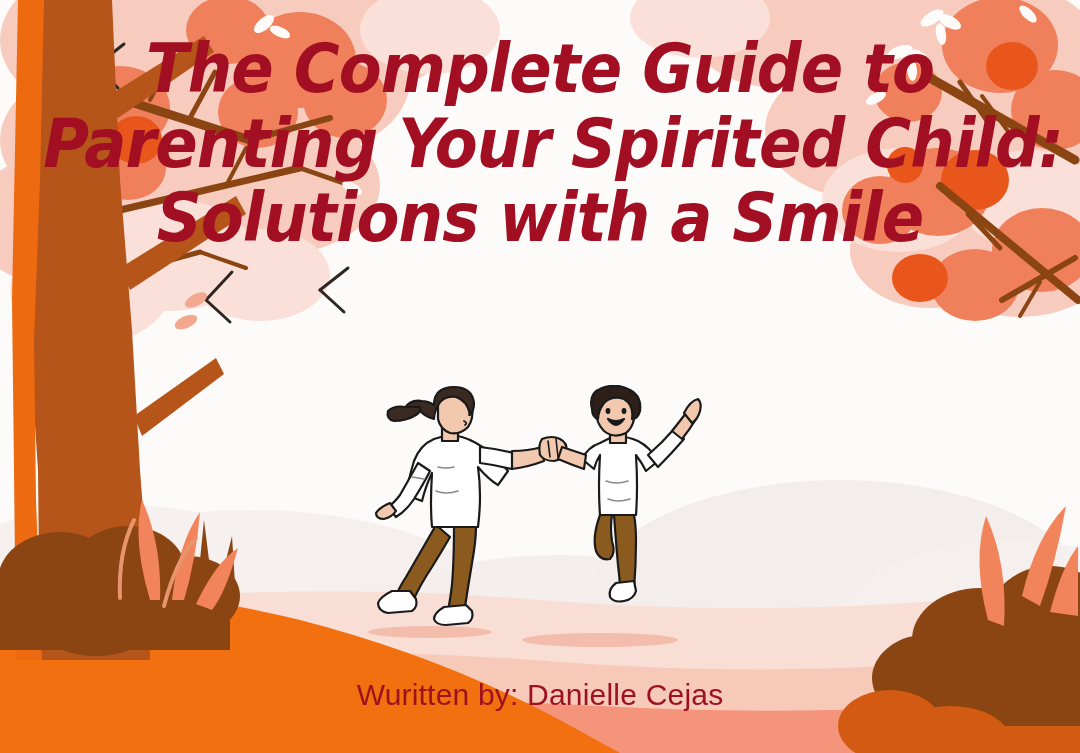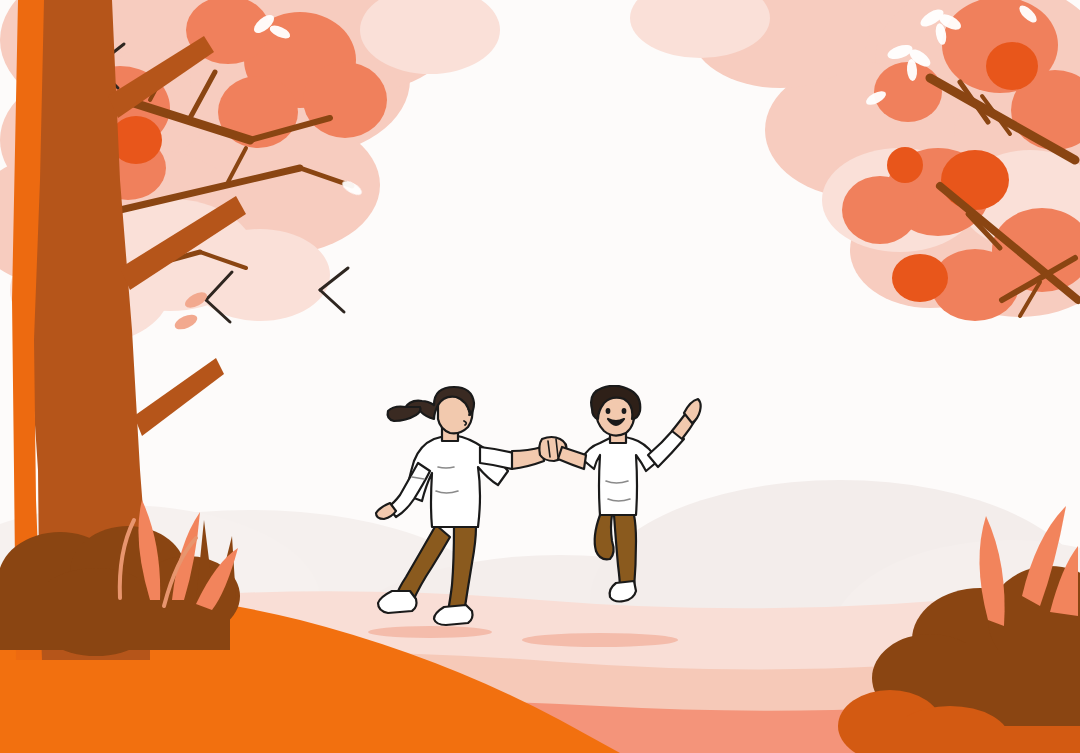--- a/index.html
+++ b/index.html
@@ -318,15 +318,21 @@
           <path d="M246 34 Q 254 46 262 34 Q 254 38 246 34 Z" fill="#1A1A1A"></path>
         </g>
         <g stroke="#8A8A8A" stroke-width="1.6" fill="none">
           <path d="M244 96 Q 254 100 266 96"></path>
           <path d="M246 114 Q 256 118 268 114"></path>
         </g>
       </g>
     </g>
   </svg>
 
-
+  <div id="title-block">
+    <span class="title-line" id="title-line-1">The Complete Guide to</span>
+    <span class="title-line" id="title-line-2">Parenting Your Spirited Child:</span>
+    <span class="title-line" id="title-line-3">Solutions with a Smile</span>
+  </div>
+
+  <div id="author-credit">Wuritten by: Danielle Cejas</div>
 
 </div>
 
 </body></html>

